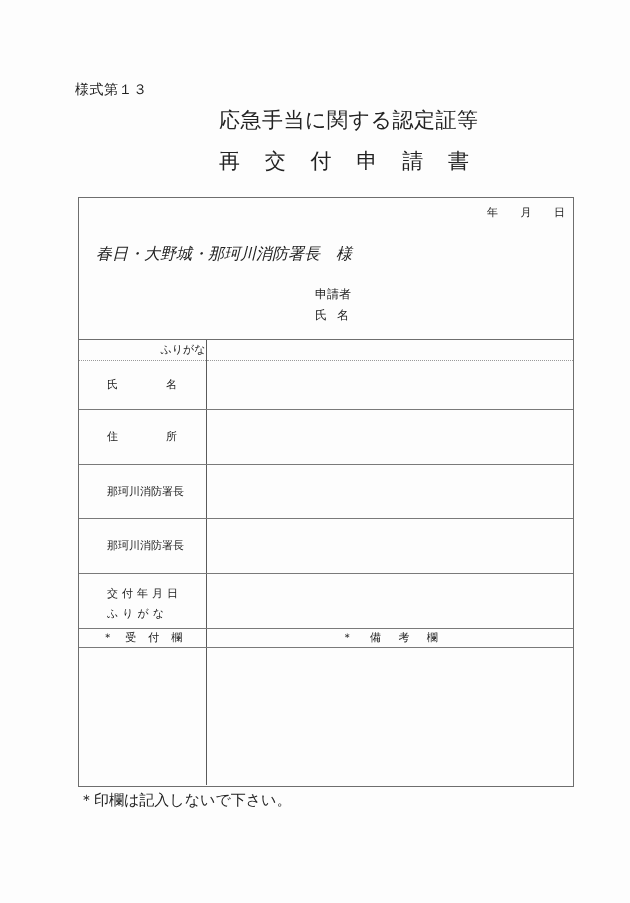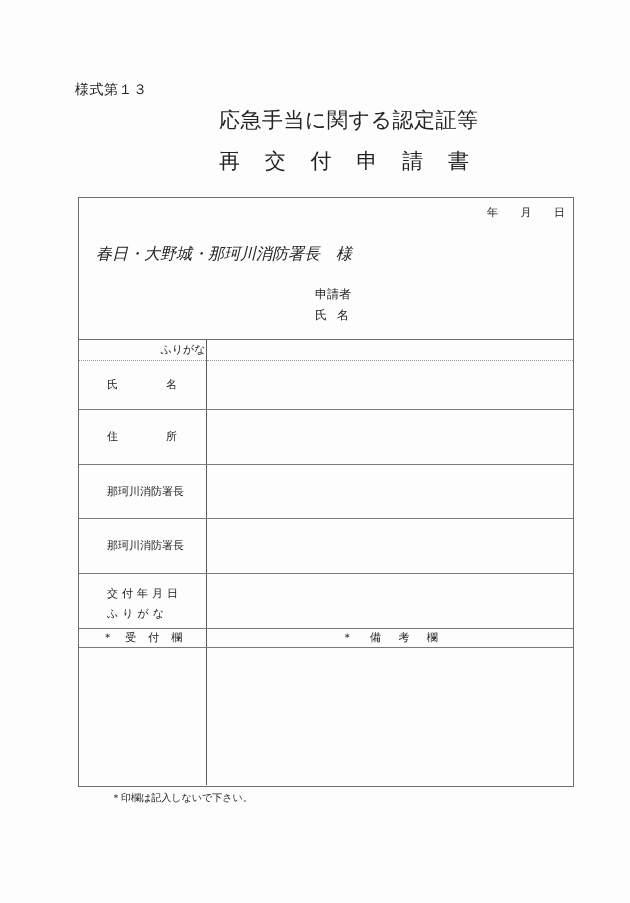--- a/index.html
+++ b/index.html
@@ -69,21 +69,21 @@
     table.fields tr.row-blank td { height: 138px; border-bottom: none; }
 
     .spread { display: flex; justify-content: space-between; width: 70px; }
     .spread-wide { display: flex; justify-content: space-between; width: 80px; margin: 0 auto; }
     .spread-remarks { display: flex; justify-content: space-between; width: 96px; margin: 0 auto; }
     .stack { line-height: 20px; margin-top: 7px; }
     .stack span { display: block; letter-spacing: 4px; }
 
     .footnote {
       position: absolute; left: 79px; top: 791px;
-      font-size: 10px; white-space: nowrap; margin-left: 32px;
+      font-size: 15px; white-space: nowrap;
     }
   </style>
 </head>
 <body>
 
 <div class="page">
 
   <div class="form-number">様式第１３</div>
 
   <div class="title-main">応急手当に関する認定証等</div>

